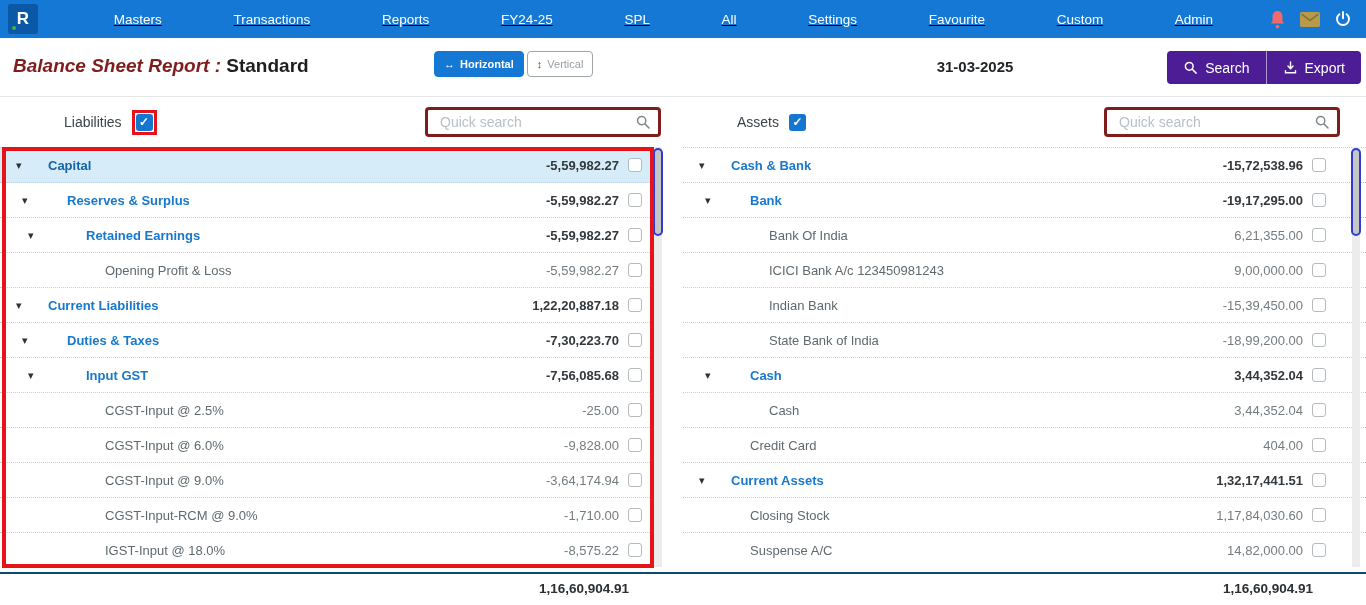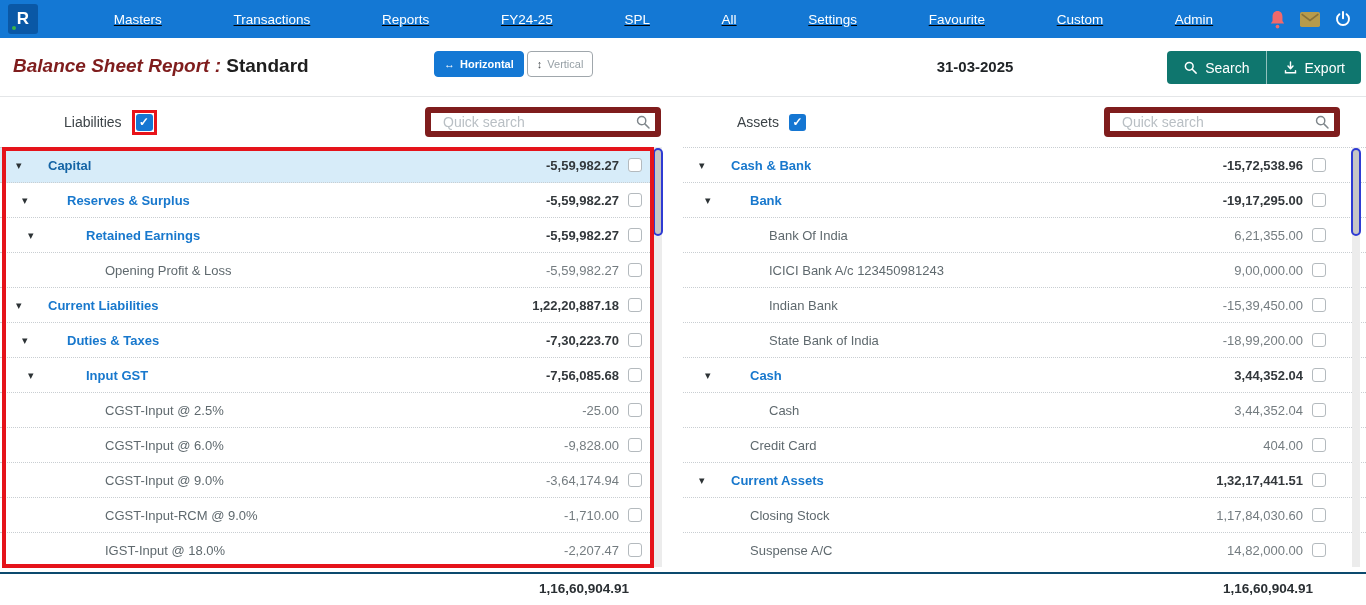--- a/index.html
+++ b/index.html
@@ -24,41 +24,41 @@
   .title-dark { color:#1e1e1e; font-weight:600;text-align:right; }
   .view-toggle { position:absolute; left:434px; top:13px; display:flex; gap:3px; }
   .btn-horizontal { background:#1478d4; color:#fff; border:1px solid #1478d4; border-radius:4px;
     padding:6px 9px; font-size:11px; font-weight:700; display:inline-flex; align-items:center; gap:5px; cursor:pointer; }
   .btn-vertical { background:#fff; color:#97a0a6; border:1px solid #a0a7ac; border-radius:4px;
     padding:6px 9px; font-size:11px; display:inline-flex; align-items:center; gap:5px; cursor:pointer; }
   .btn-vertical .arrow { color:#4a4f53; }
   .report-date { position:absolute; left:895px; top:20px; width:160px; text-align:center;
     font-size:15px; font-weight:700; color:#1f2326; }
   .action-buttons { position:absolute; right:5px; top:13px; display:flex; }
-  .btn-primary { background:#0f766e; color:#fff; border:none; font-size:14px; height:33px;
+  .btn-primary { background:#4c1d95; color:#fff; border:none; font-size:14px; height:33px;
     display:inline-flex; align-items:center; gap:7px; padding:0 16px; cursor:pointer; }
   .btn-search { border-radius:4px 0 0 4px; border-right:1px solid rgba(255,255,255,0.55); }
   .btn-export { border-radius:0 4px 4px 0; }
 
   
   .panels { display:flex; }
   .panel { position:relative; }
   .panel-left  { width:662px; margin-right:21px; }
   .panel-right { width:683px; }
   .panel-header { height:50px; display:flex; align-items:center; }
   .panel-left  .panel-header { padding-left:64px; }
   .panel-right .panel-header { padding-left:54px; }
   .panel-title { font-size:14px; color:#3c4347; margin-right:10px; }
   .checked-box { width:17px; height:17px; background:#1576d2; border-radius:3px; color:#fff;
     font-size:12px; font-weight:700; display:flex; align-items:center; justify-content:center; cursor:pointer; }
   .red-ring { display:inline-flex; border:3px solid #e8131a; padding:1px; }
   .quick-search-wrap { margin-left:auto; position:relative; }
   .panel-left  .quick-search-wrap { margin-right:1px; }
   .panel-right .quick-search-wrap { margin-right:26px; }
-  .quick-search { width:236px; height:30px; border:6px solid #7f1d1d; border-radius:4px;
+  .quick-search { width:236px; height:30px; border:3px solid #7f1d1d; border-radius:4px;
     font-size:14px; padding:0 34px 0 12px; color:#3c4347; outline:none;
     font-family:"Liberation Sans", sans-serif; }
   .quick-search::placeholder { color:#b9bfc4; }
   .search-glyph { position:absolute; right:10px; top:7px; color:#7f868b; }
 
   
   .tree { height:420px; border-top:1px dotted #c9ced2; overflow:hidden; }
   .tree-row { position:relative; height:35px; display:flex; align-items:center;
     justify-content:flex-end; gap:9px; border-bottom:1px dotted #c9ced2; padding-right:20px; cursor:pointer; }
   .panel-right .tree-row { padding-right:40px; }
@@ -246,21 +246,21 @@
   </div>
         <div class="tree-row leaf">
 
     <span class="row-label" style="left: 105px;">CGST-Input-RCM @ 9.0%</span>
     <span class="row-amount">-1,710.00</span>
     <span class="row-checkbox"></span>
   </div>
         <div class="tree-row leaf">
 
     <span class="row-label" style="left: 105px;">IGST-Input @ 18.0%</span>
-    <span class="row-amount">-2,207.47</span>
+    <span class="row-amount">-8,575.22</span>
     <span class="row-checkbox"></span>
   </div>
       </div>
     <div class="annotation-tree-box"></div>
     <div class="vscroll-track">
       <div class="vscroll-thumb"></div>
     </div>
   </div>
 
   <div class="panel panel-right">

